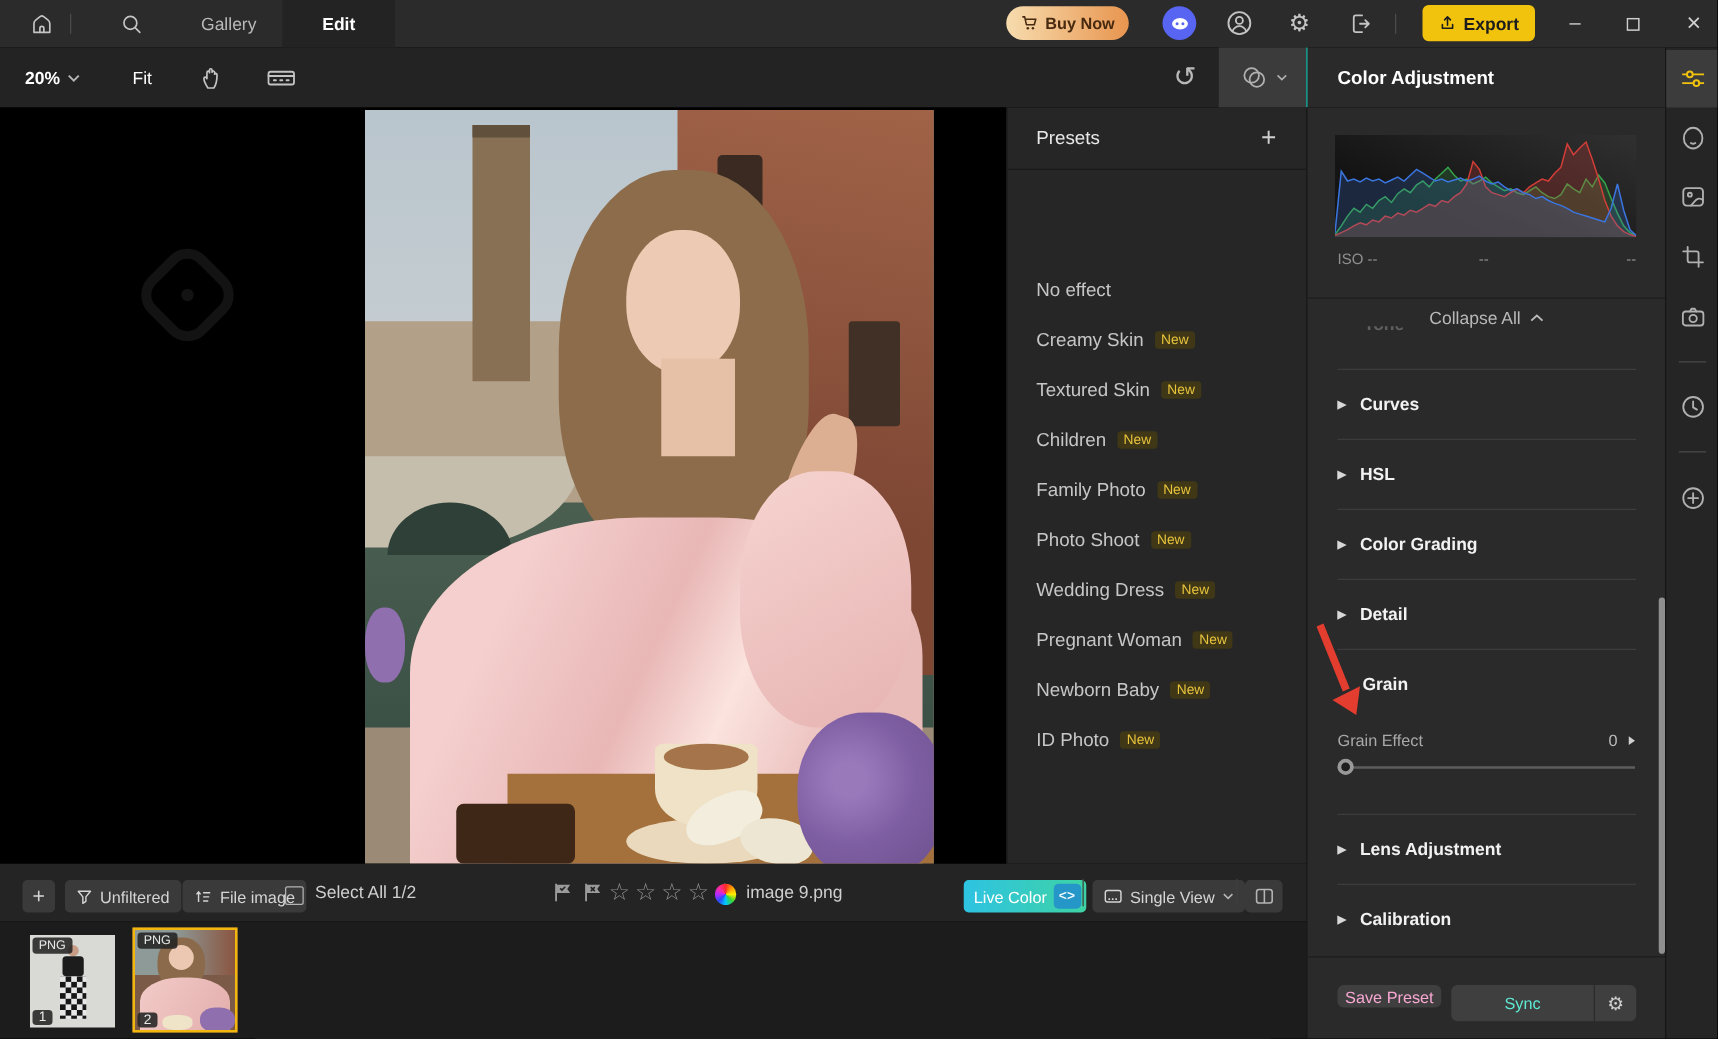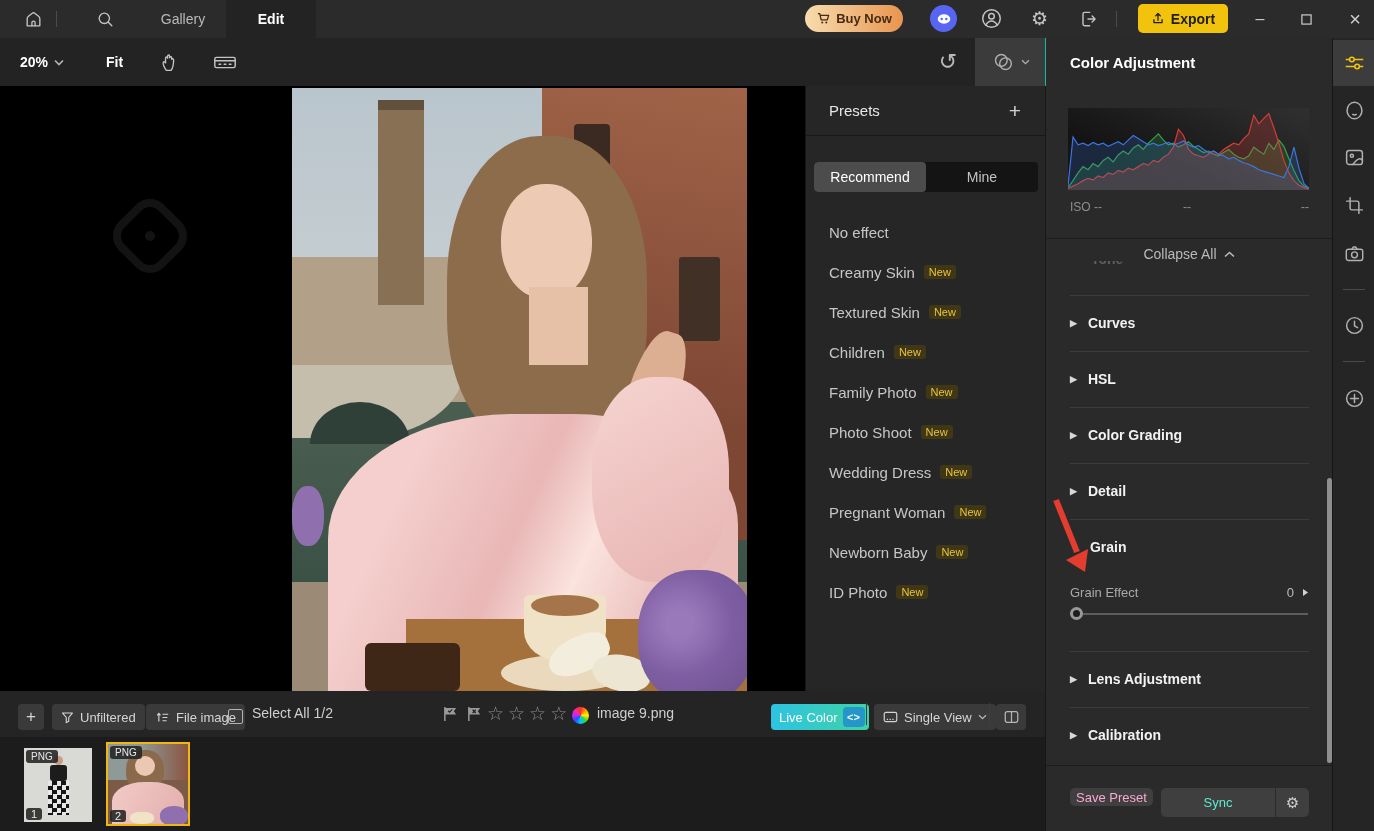--- a/index.html
+++ b/index.html
@@ -20,21 +20,21 @@
   .circle-discord { position:absolute; left:930px; top:5px; width:27px; height:27px; border-radius:50%; background:#5865f2;
      display:flex; align-items:center; justify-content:center; }
   .tb-icon { position:absolute; top:5px; width:27px; height:27px; display:flex; align-items:center; justify-content:center; }
   .export-btn { position:absolute; left:1138px; top:4px; width:90px; height:29px; border-radius:5px; background:#f2c30d;
      display:flex; align-items:center; justify-content:center; gap:6px; color:#1d1d1d; font-size:14px; font-weight:bold; }
   .winctl { position:absolute; top:0; height:38px; width:34px; display:flex; align-items:center; justify-content:center; color:#cfcfcf; font-size:16px; }
 
   
   .toolbar { position:absolute; left:0; top:38px; width:1045px; height:48px; background:#232323; }
   .zoom-ctl { position:absolute; left:20px; top:0; height:48px; display:flex; align-items:center; gap:6px; color:#fff; font-size:14px; font-weight:bold; }
-  .fit-btn { position:absolute; left:106px; top:0; height:48px; display:flex; align-items:center; color:#fff; font-size:14px; font-weight:bold; }
+  .fit-btn { position:absolute; left:106px; top:0; height:48px; display:flex; align-items:center; color:#fff; font-size:14px; font-weight:normal; }
   .tool-icon { position:absolute; top:0; height:48px; display:flex; align-items:center; justify-content:center; }
   .compare-box { position:absolute; left:975px; top:0; width:70px; height:48px; background:#3b3b3b; display:flex; align-items:center; justify-content:center; gap:6px; }
 
   
   .cp-header { position:absolute; left:1045px; top:38px; width:287px; height:48px; background:#2a2a2a; border-left:1px solid #14b8a6;
      display:flex; align-items:center; color:#fff; font-size:15px; font-weight:bold; padding-left:24px; }
 
   
   .canvas { position:absolute; left:0; top:86px; width:805px; height:605px; background:#000; overflow:hidden; }
   .watermark { position:absolute; left:118px; top:118px; width:64px; height:64px; border:8px solid #131313; border-radius:20px; transform:rotate(45deg); }
@@ -246,24 +246,20 @@
       <div class="ph" style="left:76%;top:80%;width:26%;height:22%;background:radial-gradient(circle at 35% 40%,#9a79bb 12%,#7e5ea2 48%,#6a4f8a);border-radius:45%;"></div>
       <div class="ph" style="left:0;top:66%;width:7%;height:10%;background:#8f6fae;border-radius:45%;"></div>
     </div>
   </div>
 
   <div class="presets">
     <div class="presets-header">
       <span>Presets</span>
       <span class="presets-plus">+</span>
     </div>
-    <div class="seg-tabs">
-      <div class="seg active">Recommend</div>
-      <div class="seg">Mine</div>
-    </div>
     <div class="preset-list">
       <div class="preset-row">
           <span>No effect</span>
         </div>
       <div class="preset-row">
           <span>Creamy Skin</span>
           <span class="new-badge">New</span>
         </div>
       <div class="preset-row">
           <span>Textured Skin</span>

